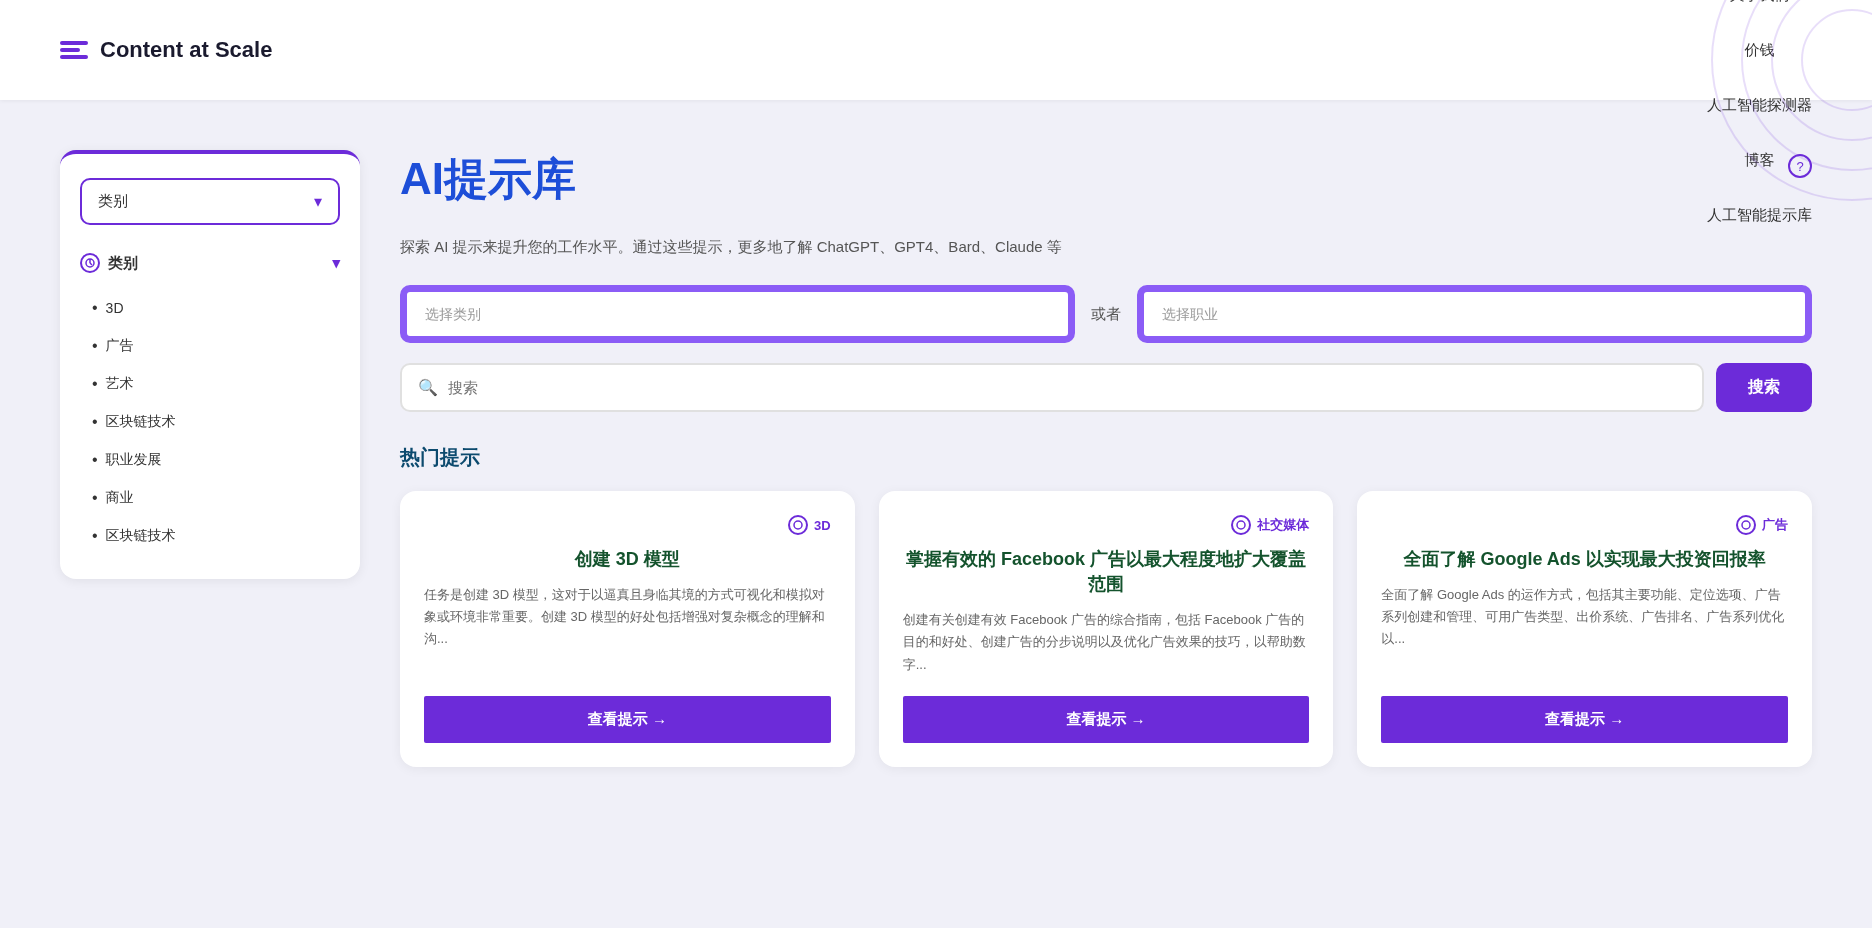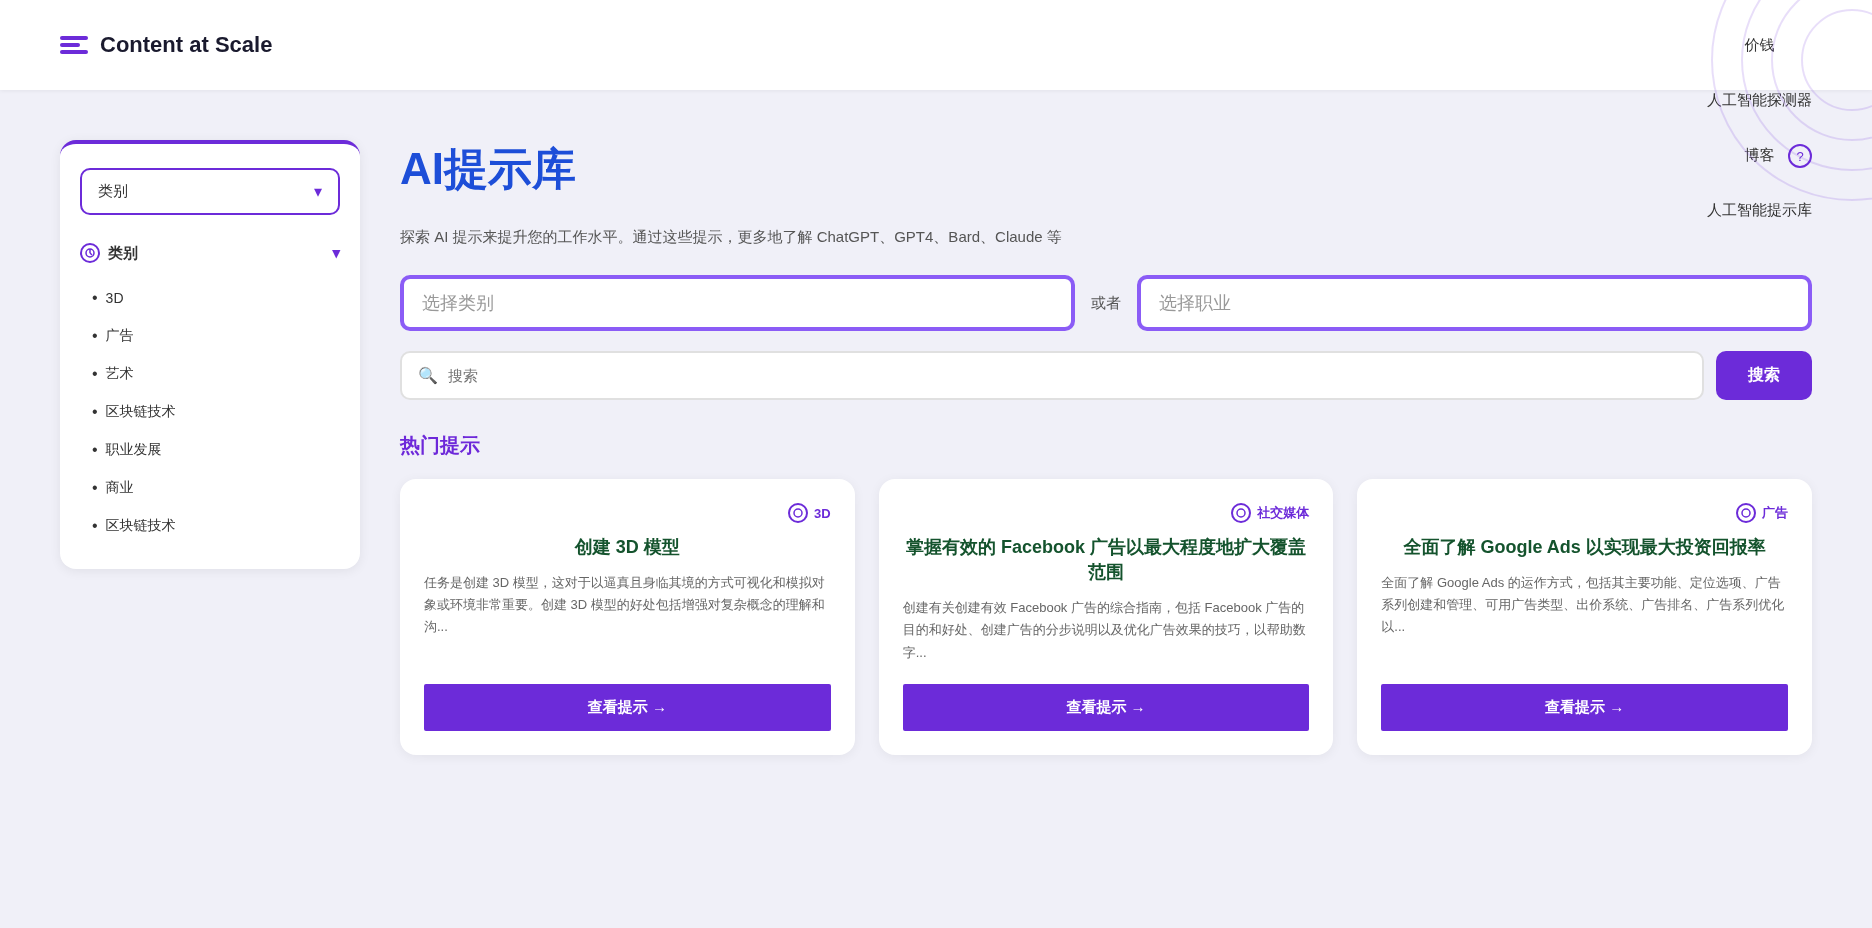--- a/index.html
+++ b/index.html
@@ -5,21 +5,21 @@
     * { box-sizing: border-box; margin: 0; padding: 0; }
     body { font-family: -apple-system, BlinkMacSystemFont, 'Segoe UI', sans-serif; background: #f0f0f8; min-height: 928px; }
 
     
     .header {
       background: #fff;
       display: flex;
       align-items: center;
       justify-content: space-between;
       padding: 0 60px;
-      height: 90px;
+      height: 100px;
       box-shadow: 0 1px 4px rgba(0,0,0,0.06);
     }
     .logo-area {
       display: flex;
       align-items: center;
       gap: 12px;
     }
     .logo-icon {
       display: flex;
       flex-direction: column;
@@ -160,24 +160,24 @@
 
     
     .filter-row {
       display: flex;
       align-items: center;
       gap: 16px;
       margin-bottom: 20px;
     }
     .filter-select {
       flex: 1;
-      border: 4px solid #8b5cf6;
+      border: 7px solid #8b5cf6;
       border-radius: 10px;
       padding: 14px 18px;
-      font-size: 18px;
+      font-size: 14px;
       color: #999;
       background: #fff;
       outline: none;
       cursor: pointer;
       appearance: none;
     }
     .filter-divider {
       font-size: 15px;
       color: #555;
       white-space: nowrap;
@@ -221,21 +221,21 @@
       padding: 14px 32px;
       font-size: 16px;
       font-weight: 600;
       cursor: pointer;
     }
 
     
     .section-title {
       font-size: 20px;
       font-weight: 700;
-      color: #6d28d9;
+      color: #0c4a6e;
       margin-bottom: 20px;
     }
 
     
     .cards-grid {
       display: grid;
       grid-template-columns: repeat(3, 1fr);
       gap: 24px;
     }
     .card {

